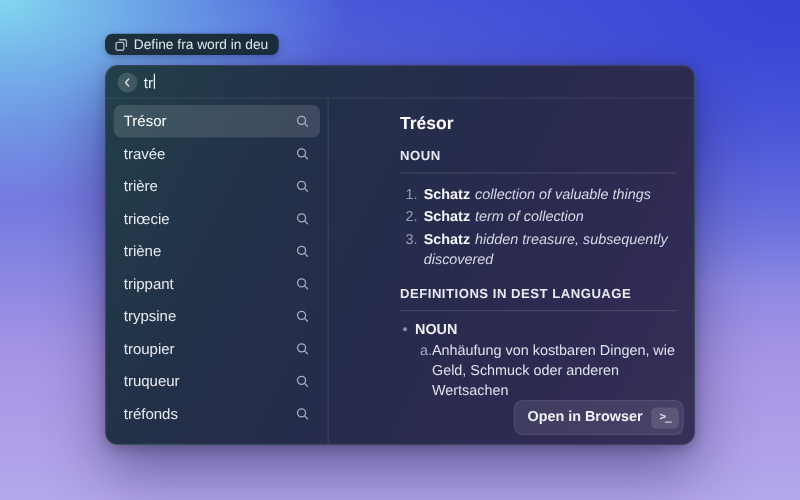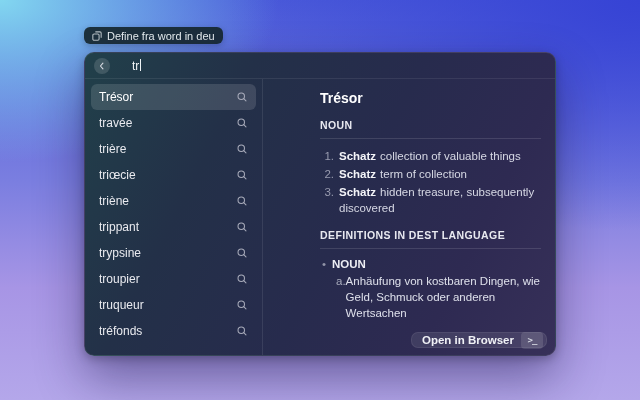--- a/index.html
+++ b/index.html
@@ -35,21 +35,21 @@
 
   .searchbar {
     flex:0 0 26px; display:flex; align-items:center; padding:0 9px;
     border-bottom:1px solid rgba(255,255,255,.08);
   }
   .back-btn {
     width:16px; height:16px; border-radius:50%;
     background:rgba(255,255,255,.14); color:#d9dde4;
     display:flex; align-items:center; justify-content:center; cursor:default;
   }
-  .query { margin-left:22px; font-size:12px; color:#f2f5f7; display:flex; align-items:flex-start; }
+  .query { margin-left:5px; font-size:12px; color:#f2f5f7; display:flex; align-items:flex-start; }
   .caret { width:1px; height:12px; background:#eef3f5; margin-left:1px; animation:blink 1s steps(1) infinite; }
   @keyframes blink { 50% { opacity:0; } }
 
   .content { flex:1; display:flex; min-height:0; position:relative;gap:43px; }
 
   
   .list {
     width:178px; flex:none; padding:5px 6px;
     border-right:1px solid rgba(255,255,255,.09);
     display:flex; flex-direction:column;
@@ -62,30 +62,30 @@
   .row .mag { color:#a8abba; display:flex; }
 
   
   .detail { flex:1; padding:11px 14px; position:relative; overflow:hidden; }
   .title { font-size:14px; font-weight:700; color:#ffffff; }
   .sec-header { margin-top:13px; font-size:10.5px; font-weight:700; letter-spacing:.4px; color:#e8e9f0; }
   .divider { height:1px; background:rgba(255,255,255,.12); margin:7px 0 9px; }
   .def-row { display:flex; font-size:11.5px; line-height:16px; margin-bottom:2px; }
   .def-num { width:14px; text-align:right; margin-right:5px; color:#989baf; flex:none; }
   .def-word { font-weight:700; color:#f4f5f9; margin-right:4px;margin-top:48px; }
-  .def-text { color:#d6d8e4; }
+  .def-text { font-style:italic; color:#d6d8e4; }
   .bullet-row { display:flex; align-items:center; font-size:11.5px; color:#edeef4; margin-top:2px; }
   .bullet { color:#9295a8; margin:0 6px 0 2px; }
   .dest-pos { font-weight:600; }
   .dest-entry { display:flex; font-size:11.5px; line-height:16px; color:#dee0eb; margin:3px 0 0 16px; }
   .dest-letter { color:#a9acbd; flex:none; }
 
   
   .footer-btn {
-    position:absolute; right:8px; bottom:7px; height:16px;
+    position:absolute; right:8px; bottom:7px; height:28px;
     display:flex; align-items:center; gap:7px; padding:0 3px 0 10px;
     background:rgba(255,255,255,.09); border:1px solid rgba(255,255,255,.07);
     border-radius:7px; color:#f0f1f6; font-size:11.5px; font-weight:600; cursor:default;
   }
   .keycap {
     height:17px; min-width:22px; padding:0 4px; border-radius:4px;
     background:rgba(255,255,255,.12); color:#d6d8e2;
     display:flex; align-items:center; justify-content:center;
     font-family:"DejaVu Sans Mono", monospace; font-size:9px; letter-spacing:-1px;
   }

